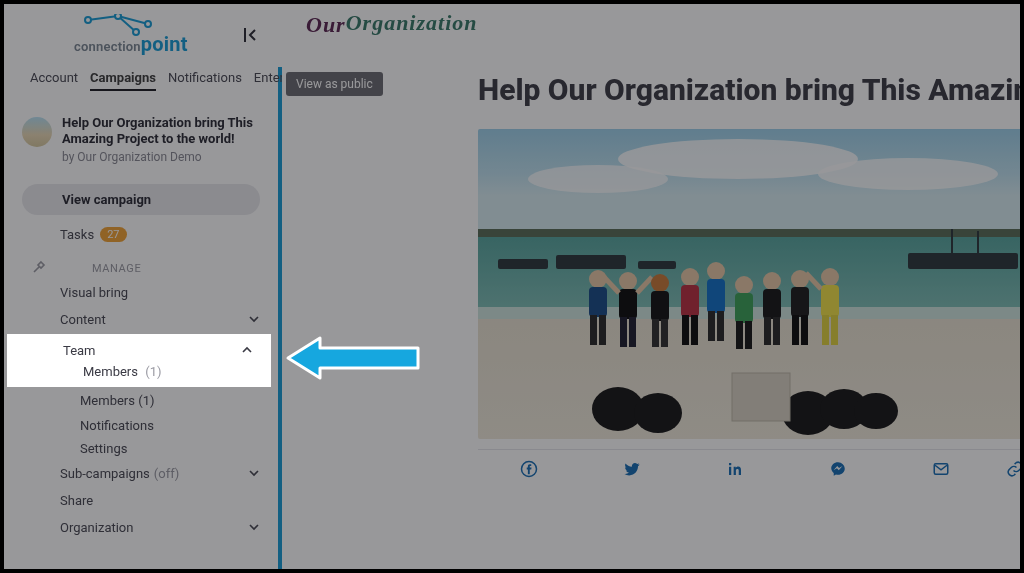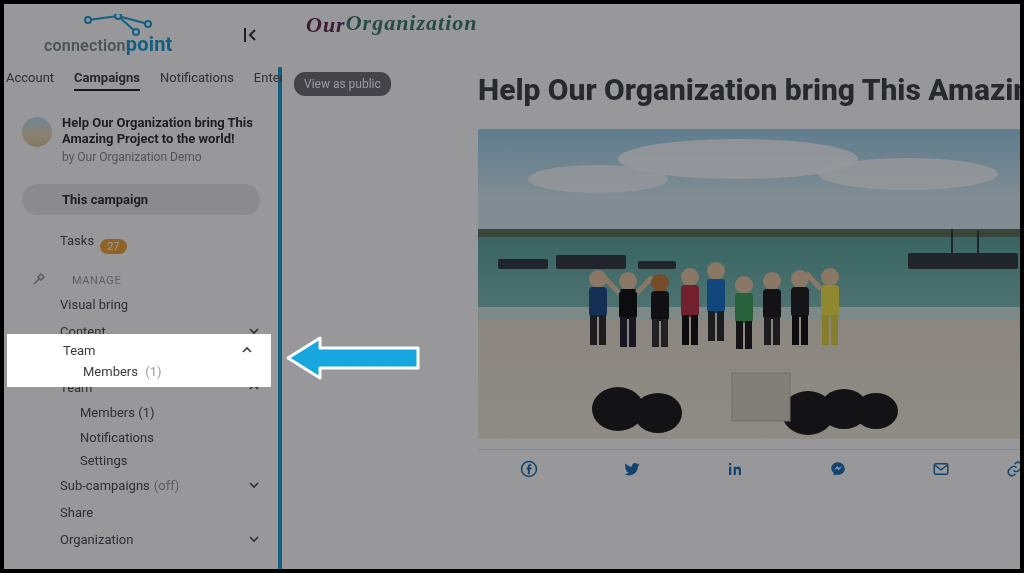--- a/index.html
+++ b/index.html
@@ -8,51 +8,51 @@
   .app { display: flex; width: 100%; height: 100%; position: relative; }
   .sidebar { width: 274px; flex: 0 0 274px; position: relative; background: #fff; }
   .divider-col { width: 4px; flex: 0 0 4px; background: #1a9ed6; margin-top: 63px; }
   .main { flex: 1; position: relative; background: #fff; overflow: hidden; }
 
   
   .brand-row { display: flex; align-items: center; padding: 10px 14px 6px 14px; }
   .brand { display: flex; align-items: flex-end; position: relative; }
   .brand svg { display: block; }
   .brand-text { display: flex; align-items: baseline; margin-top: 6px; }
-  .brand-text .t1 { color: #7c8894; font-weight: 600; font-size: 16px; letter-spacing: 0.2px; }
+  .brand-text .t1 { color: #7c8894; font-weight: 600; font-size: 13px; letter-spacing: 0.2px; margin-left: 30px; }
   .brand-text .t2 { color: #1a9ed6; font-weight: 700; font-size: 20px; letter-spacing: 0.2px; }
   .collapse-btn { margin-left: auto; width: 28px; height: 28px; display: flex; align-items: center; justify-content: center; cursor: pointer; }
 
-  .top-tabs { display: flex; gap: 20px; padding: 8px 18px 10px 2px; font-size: 13px; color: #4a4a55; }
+  .top-tabs { display: flex; gap: 12px; padding: 8px 18px 10px 2px; font-size: 13px; color: #4a4a55; margin-left: 24px; }
   .top-tabs .tab { cursor: pointer; padding-bottom: 4px; }
   .top-tabs .tab.active { font-weight: 700; color: #404040; border-bottom: 2px solid #1f1f27; }
 
   .campaign-block { display: flex; gap: 10px; padding: 14px 18px 8px 18px; }
   .avatar { width: 30px; height: 30px; border-radius: 50%; background: linear-gradient(180deg, #b9e3f5 0%, #e9d8b6 60%, #d6c9a0 100%); flex: 0 0 30px; margin-top: 2px; }
   .campaign-title { font-size: 13px; font-weight: 700; line-height: 1.25; color: #2e2e38; }
   .campaign-sub { font-size: 12px; color: #8a8a94; margin-top: 2px; }
 
   .nav-list { padding: 8px 0 12px 0; }
   .nav-item { display: flex; align-items: center; font-size: 13px; color: #4a4a55; padding: 6px 18px 6px 56px; cursor: pointer; position: relative; }
   .nav-item .chev { margin-left: auto; }
   .nav-item.primary { background: #e9e9ed; border-radius: 18px; margin: 4px 18px 6px 18px; padding: 8px 16px 8px 40px; font-weight: 700; color: #2e2e38; position: relative; }
-  .nav-item .count-badge { margin-left: 6px; background: #f2a437; color: #fff; font-size: 11px; border-radius: 10px; padding: 1px 7px; margin-top: 12px; }
-  .nav-item.section-head { color: #9b9ba4; letter-spacing: 0.6px; font-size: 11px; text-transform: uppercase; padding-top: 14px; padding-bottom: 4px; padding-left: 68px; cursor: default; }
+  .nav-item .count-badge { margin-left: 6px; background: #f2a437; color: #fff; font-size: 11px; border-radius: 10px; padding: 1px 7px; }
+  .nav-item.section-head { color: #9b9ba4; letter-spacing: 0.6px; font-size: 11px; text-transform: uppercase; padding-top: 14px; padding-bottom: 4px; padding-left: 88px; cursor: default; }
   .nav-item.section-head .sicon { position: absolute; left: 28px; top: 12px; }
   .nav-item .muted-paren { color: #9b9ba4; margin-left: 4px; }
   .nav-sub { padding-left: 76px; font-size: 13px; color: #4a4a55; padding-top: 4px; padding-bottom: 4px; cursor: pointer; }
   .nav-item.highlight { background: #fff; }
   .nav-item.highlight .chev { transform: rotate(180deg); }
   .highlight-zone { background: #ffffff; padding-top: 2px; padding-bottom: 2px; }
 
   
   .org-title { padding: 8px 24px 0 24px; display: flex; align-items: flex-start; flex-direction: row; }
   .org-title .l1 { font-family: Georgia, "Times New Roman", serif; font-style: italic; font-size: 22px; font-weight: 700; letter-spacing: 1px; color: #5e2a55; }
   .org-title .l2 { font-family: Georgia, "Times New Roman", serif; font-style: italic; font-size: 22px; font-weight: 700; letter-spacing: 1px; color: #3a7a6a; margin-top: -2px; }
-  .view-chip { margin: 8px 0 0 12px; display: inline-block; background: #6d6d74; color: #fff; font-size: 12px; border-radius: 11px; padding: 5px 10px; position: absolute; left: 278px; top: 60px; }
+  .view-chip { margin: 8px 0 0 4px; display: inline-block; background: #6d6d74; color: #fff; font-size: 12px; border-radius: 3px; padding: 5px 10px; position: absolute; left: 278px; top: 60px; }
 
   .page-title { font-size: 30px; font-weight: 800; color: #3e3e48; padding: 34px 0 22px 0; text-align: left; margin-left: 196px; white-space: nowrap; }
 
   .hero-wrap { margin-left: 196px; width: 560px; height: 310px; position: relative; overflow: hidden; border-radius: 2px; }
   .hero-svg { width: 100%; height: 100%; display: block; }
 
   .share-row { margin-left: 196px; width: 560px; height: 38px; display: flex; align-items: center; border-top: 1px solid #e5e5ea; margin-top: 10px; }
   .share-row .sbtn { flex: 1; display: flex; align-items: center; justify-content: center; height: 100%; color: #1a6fb5; cursor: pointer; }
   .share-row .sbtn.copy { flex: 0 0 46px; color: #1a6fb5; }
 
@@ -113,21 +113,21 @@
       <div class="campaign-block">
         <div class="avatar"></div>
         <div>
           <div class="campaign-title">Help Our Organization bring This Amazing Project to the world!</div>
           <div class="campaign-sub"><span>by </span><span>Our Organization Demo</span></div>
         </div>
       </div>
 
       <div class="nav-list">
         <div class="nav-item primary">
-          <span>This campaign</span>
+          <span>View campaign</span>
         </div>
         <div class="nav-item">
           <span>Tasks</span>
           <span class="count-badge">27</span>
         </div>
 
         <div class="nav-item section-head">
           <span class="sicon">
             <svg width="14" height="14" viewBox="0 0 14 14">
                 <path d="M2 12l5-5M9 2l3 3-3 3-3-3z" stroke="#9b9ba4" stroke-width="1.6" fill="none"></path>

